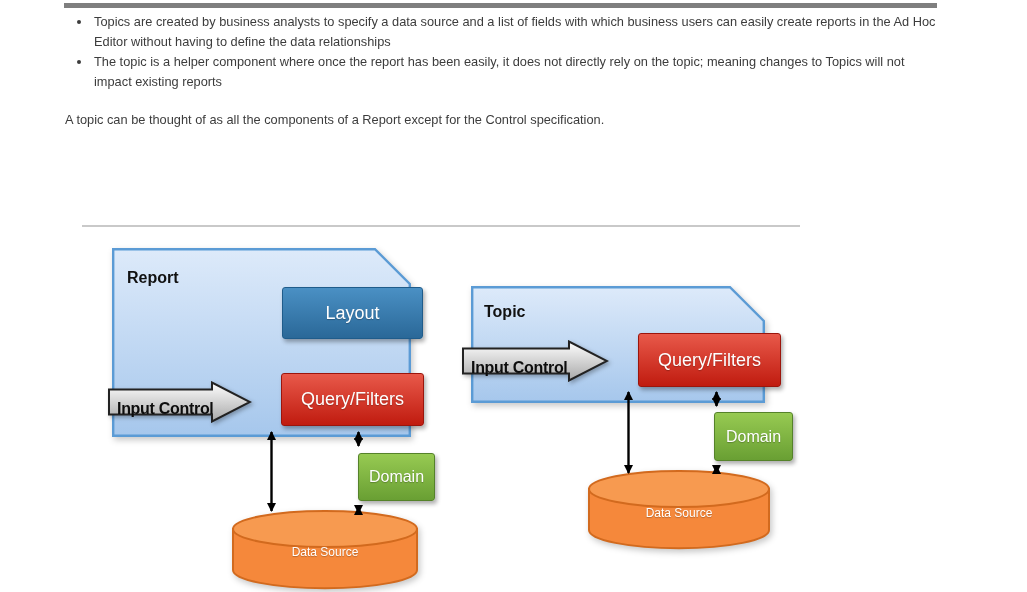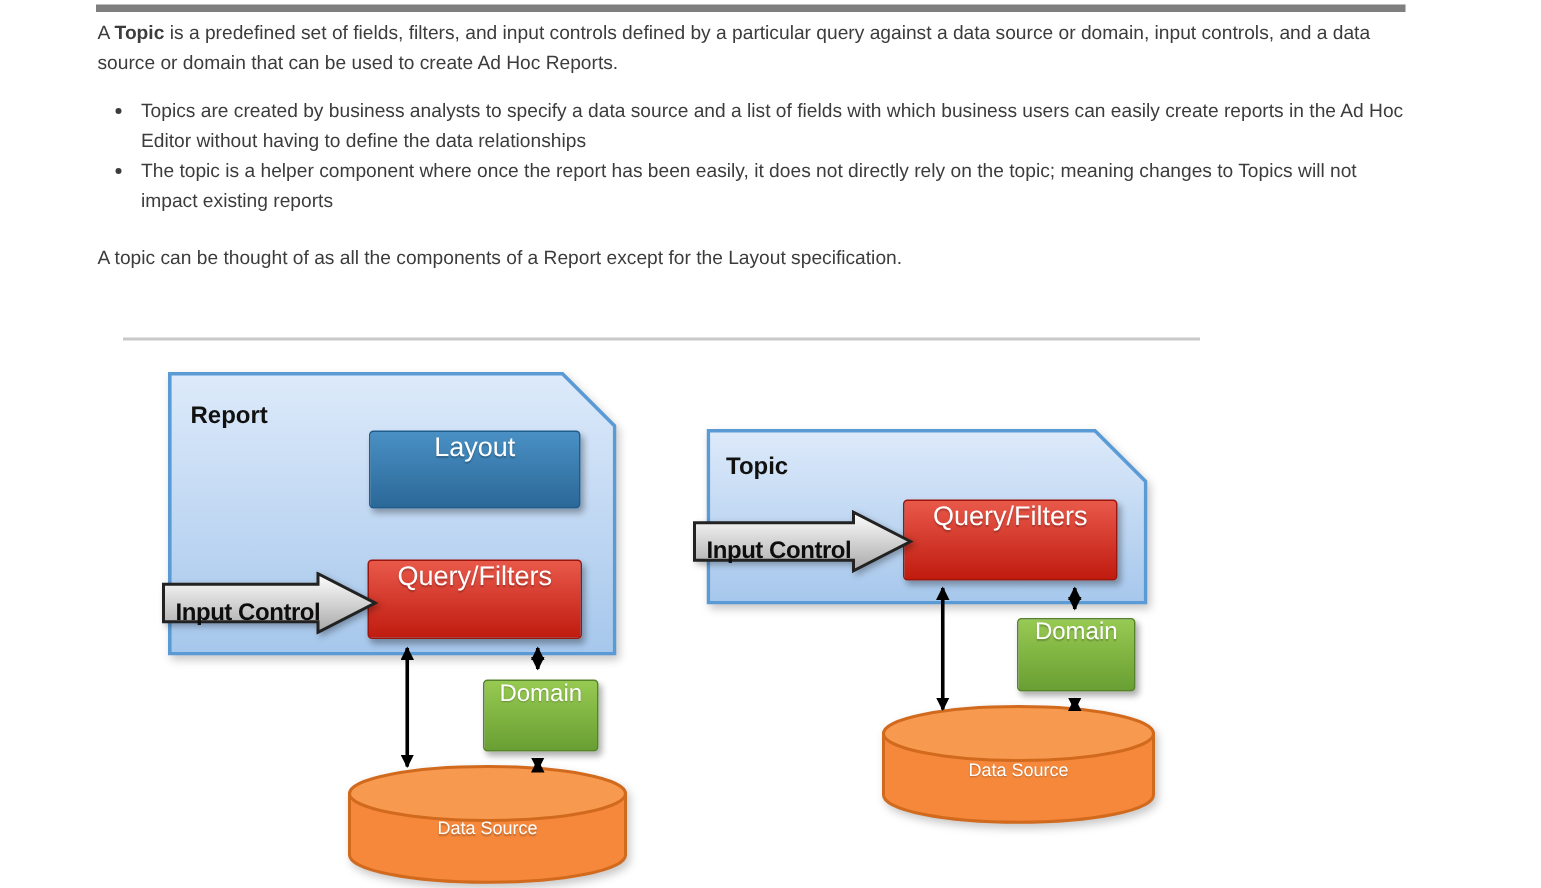--- a/index.html
+++ b/index.html
@@ -22,24 +22,25 @@
   .p2{margin-top:18px;}
   .hr{position:absolute;left:82px;top:225px;width:718px;height:2px;background:var(--hr,#cccccc);}
 
   .diagram{position:absolute;left:0;top:0;width:1027px;height:592px;}
   .abs{position:absolute;}
   .container-svg{filter:drop-shadow(2px 3px 3px rgba(0,0,0,.22));}
   .container-label{
     font-size:16px;font-weight:bold;color:#111;position:absolute;
   }
   .node{
-    position:absolute;display:flex;align-items:flex-start;justify-content:center;
+    position:absolute;display:flex;align-items:center;justify-content:center;
     color:#fff;border-radius:3px;
     box-shadow:2px 3px 4px rgba(0,0,0,.32);
     text-shadow:0 1px 1px rgba(0,0,0,.25);
+    margin-left:36px;
   }
   .layout-box{
     background:linear-gradient(var(--layout-top,#4a90c4),var(--layout-bottom,#2a6898));
     border:1px solid var(--layout-border,#1f5c8b);
     font-size:18px;
   }
   .red-box{
     background:linear-gradient(var(--red-top,#e8594a),var(--red-bottom,#c01b0f));
     border:1px solid var(--red-border,#9b150c);
     font-size:18px;
@@ -63,26 +64,25 @@
   .connectors{position:absolute;left:0;top:0;pointer-events:none;}
 </style>
 </head>
 <body>
 
 <div>
 
   <div class="topbar"></div>
 
   <div class="content">
-    <p class="body-text"><span>A </span><b>Topic</b><span> is a predefined set of fields, filters, and input controls defined by a particular query against a data source or domain, input controls, and a data source or domain that can be used to create Ad Hoc Reports.</span></p>
     <ul class="body-text">
       <li>Topics are created by business analysts to specify a data source and a list of fields with which business users can easily create reports in the Ad Hoc Editor without having to define the data relationships</li>
       <li>The topic is a helper component where once the report has been easily, it does not directly rely on the topic; meaning changes to Topics will not impact existing reports</li>
     </ul>
-    <p class="body-text p2">A topic can be thought of as all the components of a Report except for the Layout specification.</p>
+    <p class="body-text p2">A topic can be thought of as all the components of a Report except for the Control specification.</p>
   </div>
 
   <div class="hr"></div>
 
   <div class="diagram">
 
     <svg class="abs container-svg" style="left:112px;top:248px;" width="299" height="189">
       <defs>
         <linearGradient id="gblue" x1="0" y1="0" x2="0" y2="1">
           <stop offset="0%" style="stop-color:var(--cont-top,#ddeafa)"></stop>

